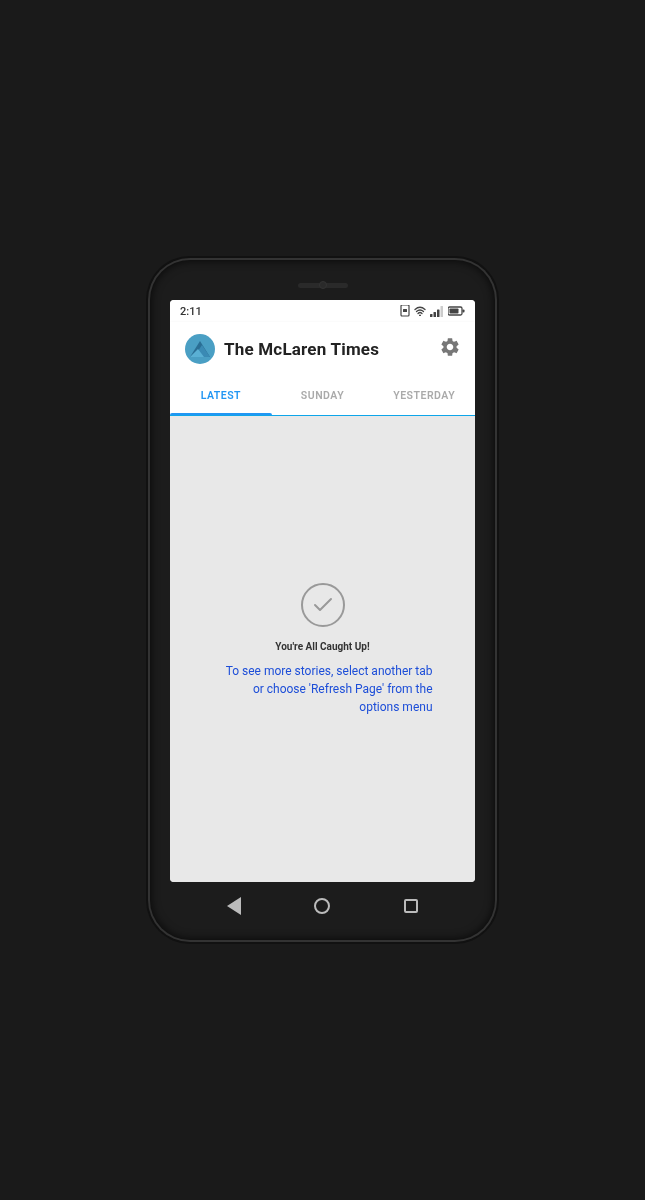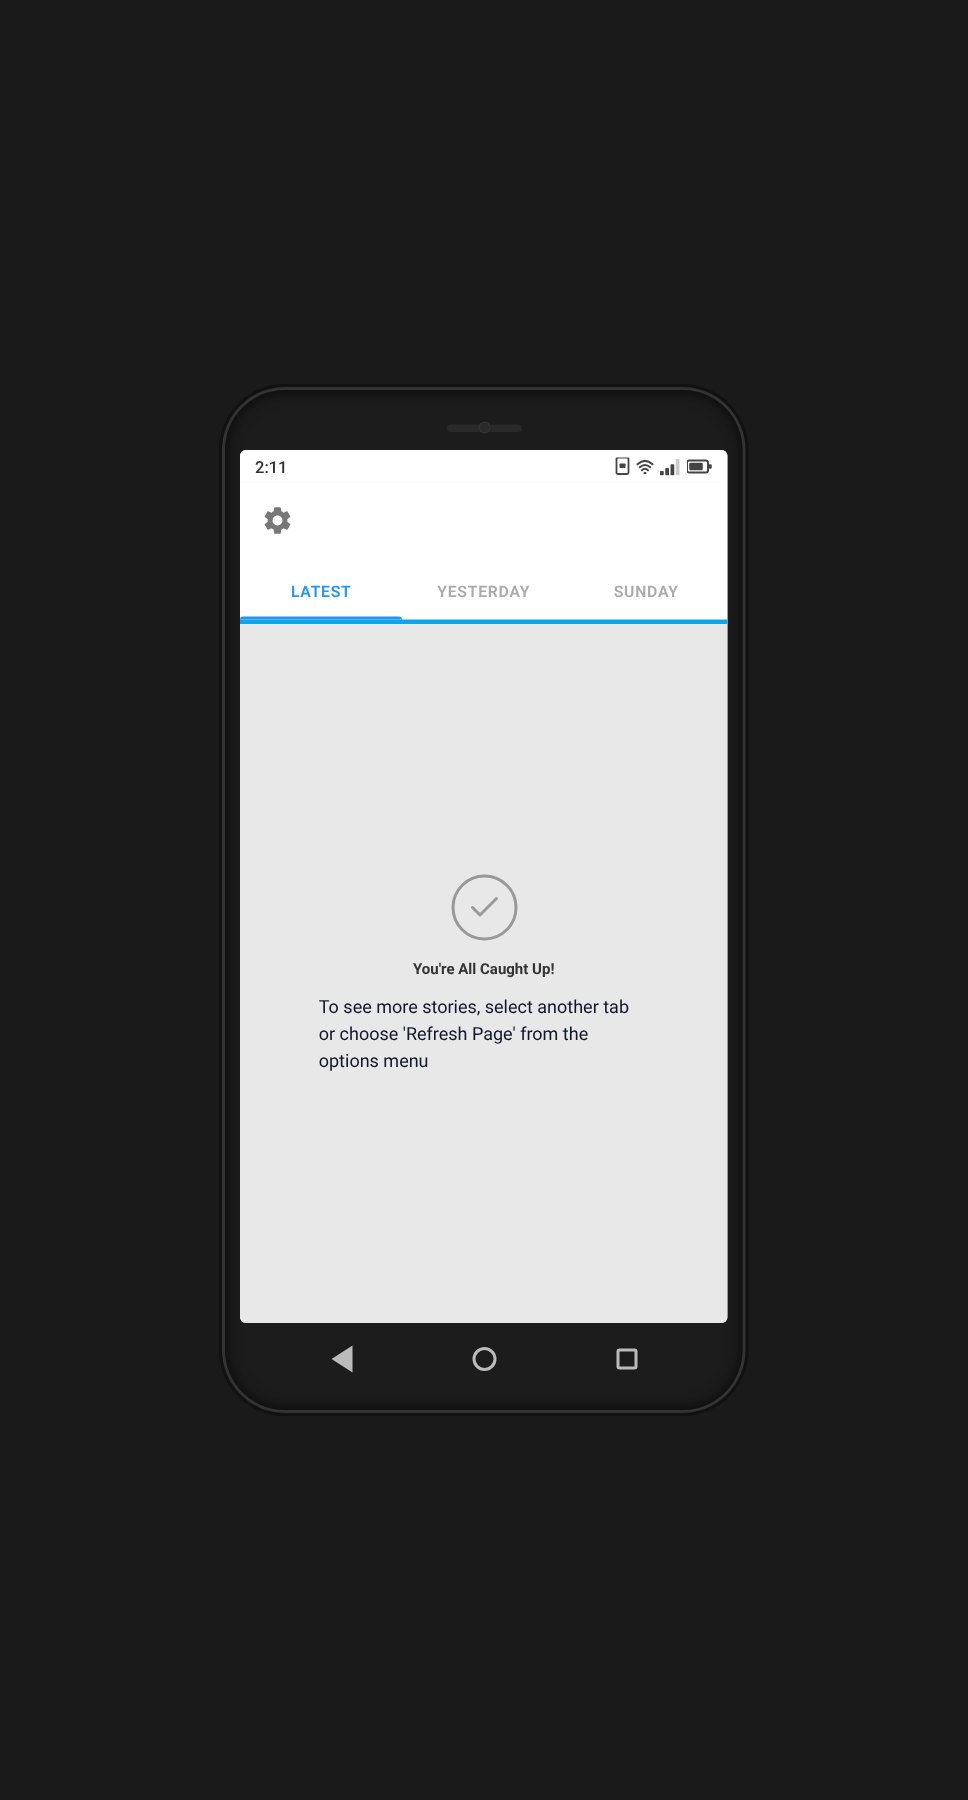--- a/index.html
+++ b/index.html
@@ -10,21 +10,21 @@
       align-items: center;
       min-height: 100vh;
       font-family: 'Roboto', Arial, sans-serif;
     }
 
     .phone-frame {
       width: 345px;
       height: 680px;
       background: #1c1c1c;
       border-radius: 40px;
-      padding: 14px 10px;
+      padding: 14px 20px;
       box-shadow: 0 0 0 2px #333, 0 0 0 4px #111, inset 0 0 10px rgba(0,0,0,0.8);
       position: relative;
       display: flex;
       flex-direction: column;
     }
 
     .phone-top {
       display: flex;
       justify-content: center;
       align-items: center;
@@ -108,21 +108,21 @@
       color: #666;
       font-size: 18px;
       cursor: pointer;
     }
 
     
     .tabs-bar {
       background: #fff;
       display: flex;
       align-items: center;
-      border-bottom: 3px solid #0ea5e9;
+      border-bottom: 1px solid #0ea5e9;
       height: 40px;
     }
     .tab-item {
       flex: 1;
       display: flex;
       align-items: center;
       justify-content: center;
       height: 100%;
       font-size: 10.5px;
       font-weight: 600;
@@ -168,22 +168,22 @@
     }
     .caught-up-title {
       font-size: 10px;
       font-weight: 700;
       color: #333;
       margin-bottom: 10px;
       text-align: center;
     }
     .caught-up-desc {
       font-size: 12px;
-      color: #0f172a;
-      text-align: left;
+      color: #1d4ed8;
+      text-align: right;
       line-height: 1.5;
       max-width: 220px;
     }
 
     
     .phone-bottom {
       display: flex;
       justify-content: space-around;
       align-items: center;
       padding: 10px 20px 6px;
@@ -254,37 +254,48 @@
 
         <svg width="17" height="10" viewBox="0 0 17 10">
           <rect x="0" y="1" width="14" height="8" rx="1.5" fill="none" stroke="#444" stroke-width="1.3"></rect>
           <rect x="1.5" y="2.5" width="9" height="5" rx="0.8" fill="#444"></rect>
           <rect x="14.5" y="3.5" width="2" height="3" rx="0.8" fill="#444"></rect>
         </svg>
       </div>
     </div>
 
     <div class="app-header">
+      <div class="header-logo-area">
+
+        <svg class="logo-icon" viewBox="0 0 32 32">
+          <circle cx="16" cy="16" r="15" fill="#4a9fc4"></circle>
+          <polygon points="6,24 16,8 26,24" fill="#2a6e94"></polygon>
+          <polygon points="10,24 18,12 26,24" fill="#3a8ab4"></polygon>
+          <polygon points="6,24 14,16 20,24" fill="#5ab0d4"></polygon>
+          <polygon points="2,24 30,24 30,26 2,26" fill="none"></polygon>
+        </svg>
+        <span class="app-title">The McLaren Times</span>
+      </div>
 
       <div class="settings-icon">
         <svg width="22" height="22" viewBox="0 0 24 24" fill="#777">
           <path d="M19.14 12.94c.04-.3.06-.61.06-.94s-.02-.64-.07-.94l2.03-1.58c.18-.14.23-.41.12-.61l-1.92-3.32c-.12-.22-.37-.29-.59-.22l-2.39.96c-.5-.38-1.03-.7-1.62-.94l-.36-2.54c-.04-.24-.24-.41-.48-.41h-3.84c-.24 0-.43.17-.47.41l-.36 2.54c-.59.24-1.13.57-1.62.94l-2.39-.96c-.22-.08-.47 0-.59.22L2.74 8.87c-.12.21-.08.47.12.61l2.03 1.58c-.05.3-.09.63-.09.94s.02.64.07.94l-2.03 1.58c-.18.14-.23.41-.12.61l1.92 3.32c.12.22.37.29.59.22l2.39-.96c.5.38 1.03.7 1.62.94l.36 2.54c.05.24.24.41.48.41h3.84c.24 0 .44-.17.47-.41l.36-2.54c.59-.24 1.13-.56 1.62-.94l2.39.96c.22.08.47 0 .59-.22l1.92-3.32c.12-.22.07-.47-.12-.61l-2.01-1.58zM12 15.6c-1.98 0-3.6-1.62-3.6-3.6s1.62-3.6 3.6-3.6 3.6 1.62 3.6 3.6-1.62 3.6-3.6 3.6z"></path>
         </svg>
       </div>
     </div>
 
     <div class="tabs-bar">
       <div class="tab-item active">
         <span>LATEST</span>
       </div>
       <div class="tab-item">
+        <span>SUNDAY</span>
+      </div>
+      <div class="tab-item">
         <span>YESTERDAY</span>
-      </div>
-      <div class="tab-item">
-        <span>SUNDAY</span>
       </div>
     </div>
 
     <div class="main-content">
       <div class="caught-up-icon">
         <svg width="24" height="24" viewBox="0 0 24 24" fill="none" stroke="#999" stroke-width="2" stroke-linecap="round" stroke-linejoin="round">
           <polyline points="20 6 9 17 4 12"></polyline>
         </svg>
       </div>
       <div class="caught-up-title">You're All Caught Up!</div>

